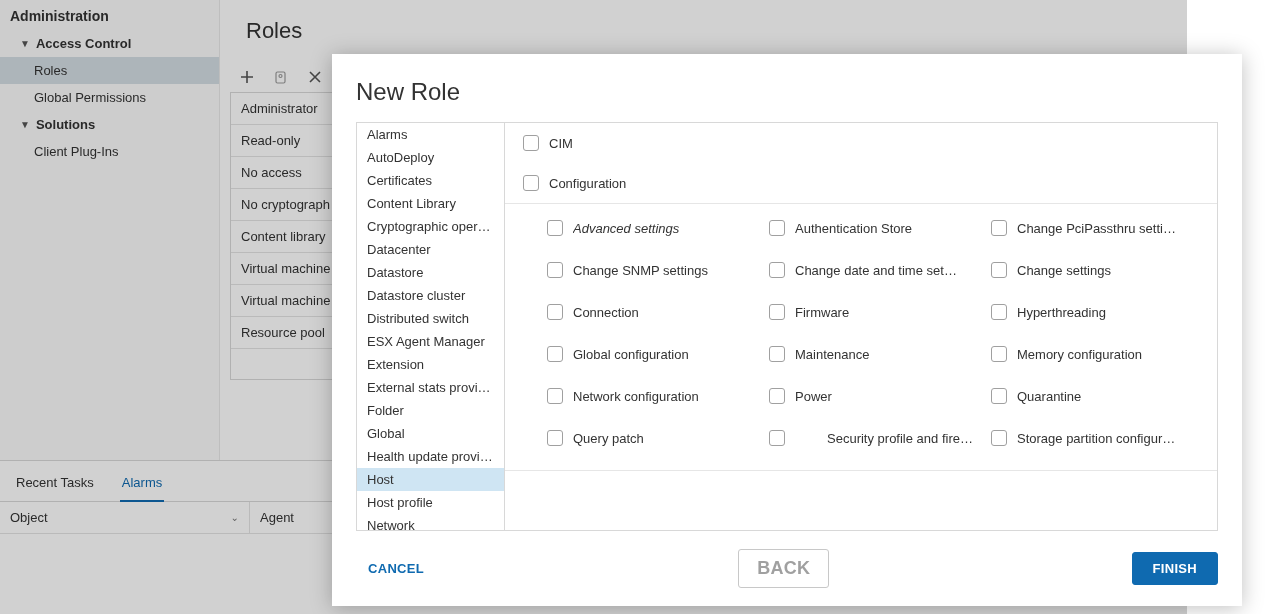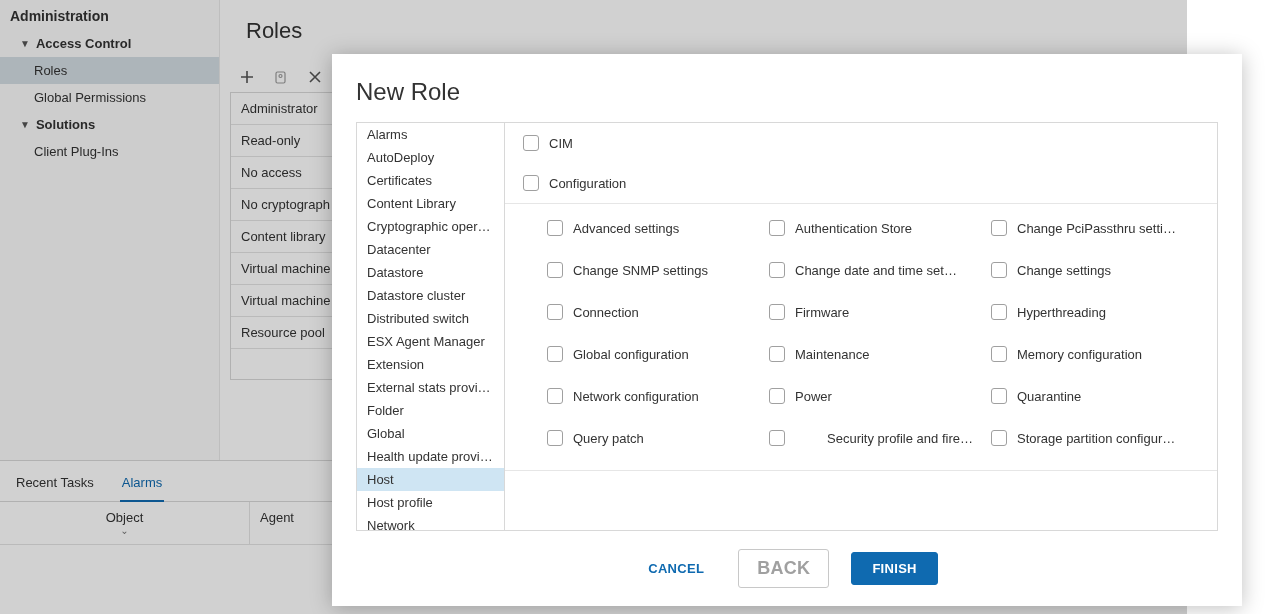--- a/index.html
+++ b/index.html
@@ -17,36 +17,36 @@
   .toolbar .tb { width: 18px; height: 18px; display:inline-flex; align-items:center; justify-content:center; color:#565656; cursor:pointer; }
   .roles-table { margin: 6px 8px 0 0; border: 1px solid #d8d8d8; width: 720px; }
   .roles-table .row { border-bottom: 1px solid #e3e3e3; padding: 8px 10px; color:#333; background:#fff; cursor:pointer; }
   .roles-table .row:last-child { border-bottom: none; height: 30px; }
   .bottom-panel { position: absolute; left: 0; right: 0; top: 460px; height: 154px; border-top: 1px solid #d8d8d8; background:#fff; }
   .bottom-tabs { display:flex; gap: 24px; padding: 10px 14px 0 14px; border-bottom:1px solid #d8d8d8; }
   .bottom-tab { padding: 4px 2px 10px 2px; font-size: 13px; color:#333; cursor:pointer; }
   .bottom-tab.active { color:#0f6ab0; border-bottom: 2px solid #0f6ab0; margin-bottom:-1px; font-weight:500; }
   .bottom-headers { display:flex; border-bottom:1px solid #e3e3e3; }
   .bottom-headers .hdr { padding: 8px 10px; font-size:13px; color:#333; }
-  .bottom-headers .hdr:first-child { width: 250px; border-right:1px solid #e3e3e3; display:flex; justify-content:space-between; align-items:center;flex-direction:column;}
+  .bottom-headers .hdr:first-child { width: 250px; border-right:1px solid #e3e3e3; display:flex; justify-content:space-between; align-items:center;}
   .overlay { position:absolute; inset:0; background: rgba(0,0,0,0.18); }
   .modal { position:absolute; left: 332px; top: 54px; width: 910px; height: 552px; background:#fff; box-shadow: 0 2px 20px rgba(0,0,0,0.25); display:flex; flex-direction:column; }
   .modal-title { font-size: 24px; font-weight: 400; color:#333; padding: 24px 24px 8px 24px; }
   .modal-body { flex:1; display:flex; border:1px solid #d8d8d8; margin: 8px 24px 0 24px; min-height:0; }
   .cat-list { width: 148px; border-right:1px solid #d8d8d8; overflow-y: scroll; background:#fff; }
   .cat-item { padding: 4px 10px; font-size: 13px; color:#333; white-space: nowrap; overflow:hidden; text-overflow: ellipsis; cursor:pointer; }
   .cat-item.selected { background:#cfe5f3; }
   .perm-panel { flex:1; overflow-y: scroll; padding: 0; }
   .perm-group-head { display:flex; align-items:center; gap: 10px; padding: 12px 18px; border-bottom:1px solid #e6e6e6; }
   .perm-group-head.noborder { border-bottom:none; }
   .perm-grid { display:grid; grid-template-columns: repeat(3, 1fr); padding: 6px 18px 14px 38px; gap: 6px 10px; border-bottom:1px solid #e6e6e6;}
   .perm-cell { display:flex; align-items:center; gap: 10px; padding: 10px 4px; font-size:13px; color:#333; white-space:nowrap; overflow:hidden; text-overflow:ellipsis;}
   .cbox { width:16px; height:16px; border:1px solid #a0a0a0; border-radius:3px; flex:0 0 16px; display:inline-block; cursor:pointer;}
   .perm-group-body-single { padding: 4px 18px 10px 38px; border-bottom:1px solid #e6e6e6;}
-  .modal-footer { padding: 18px 24px; display:flex; justify-content:center; gap: 22px; align-items:center; }
+  .modal-footer { padding: 18px 24px; display:flex; justify-content:space-between; gap: 22px; align-items:center; }
   .btn-link { color:#0f6ab0; background:none; border:none; font-size:13px; font-weight:600; padding:8px 12px; cursor:pointer; letter-spacing:0.3px;}
   .btn-secondary { background:#fff; border:1px solid #c8c8c8; color:#a0a0a0; font-size:18px; font-weight:600; padding:8px 18px; border-radius:3px; cursor:pointer; letter-spacing:0.3px;}
   .btn-primary { background:#0f6ab0; border:1px solid #0f6ab0; color:#fff; font-size:13px; font-weight:600; padding:8px 20px; border-radius:3px; cursor:pointer; letter-spacing:0.3px;}
   .caret-down { font-size:10px; color:#777; }
   ::-webkit-scrollbar { width:10px; }
   ::-webkit-scrollbar-thumb { background:#c4c4c4; border-radius:5px; }
   ::-webkit-scrollbar-track { background:#f1f1f1; }
 </style>
 </head>
 <body>
@@ -156,21 +156,21 @@
             <span class="cbox"></span>
             <span>CIM</span>
           </div>
           <div class="perm-group-head">
             <span class="cbox"></span>
             <span>Configuration</span>
           </div>
           <div class="perm-grid">
             <div class="perm-cell">
               <span class="cbox"></span>
-              <span style="overflow: hidden; text-overflow: ellipsis;">Advanced settings</span>
+              <span style="overflow: hidden; text-overflow: ellipsis; font-style: italic;">Advanced settings</span>
             </div>
             <div class="perm-cell">
               <span class="cbox"></span>
               <span style="overflow: hidden; text-overflow: ellipsis;">Authentication Store</span>
             </div>
             <div class="perm-cell">
               <span class="cbox"></span>
               <span style="overflow: hidden; text-overflow: ellipsis;">Change PciPassthru setti…</span>
             </div>
             <div class="perm-cell">

